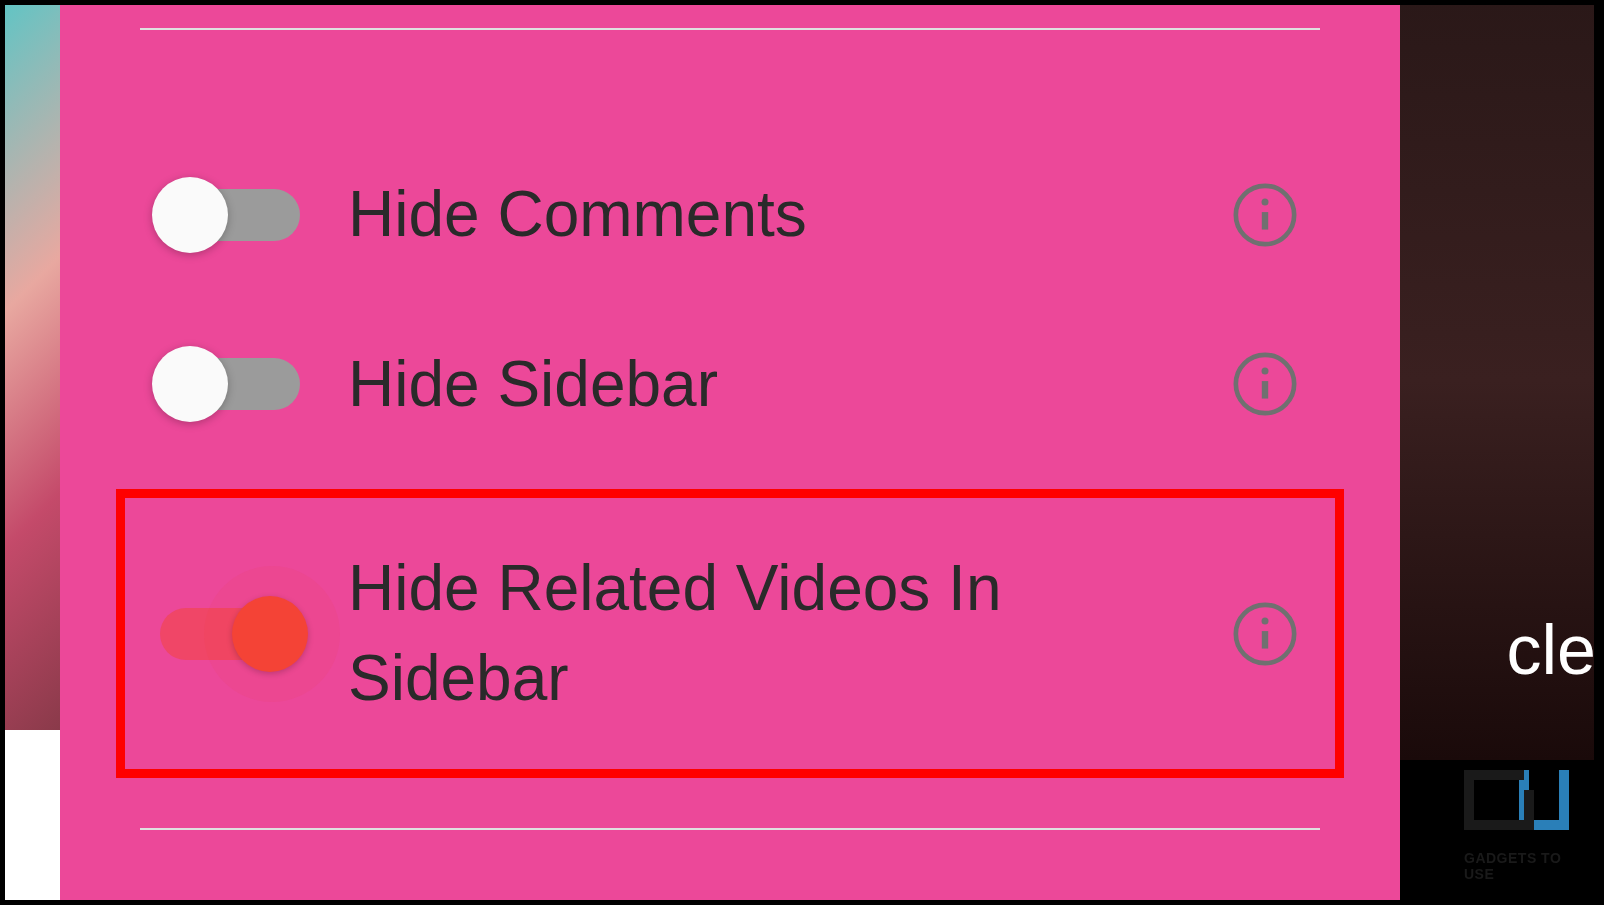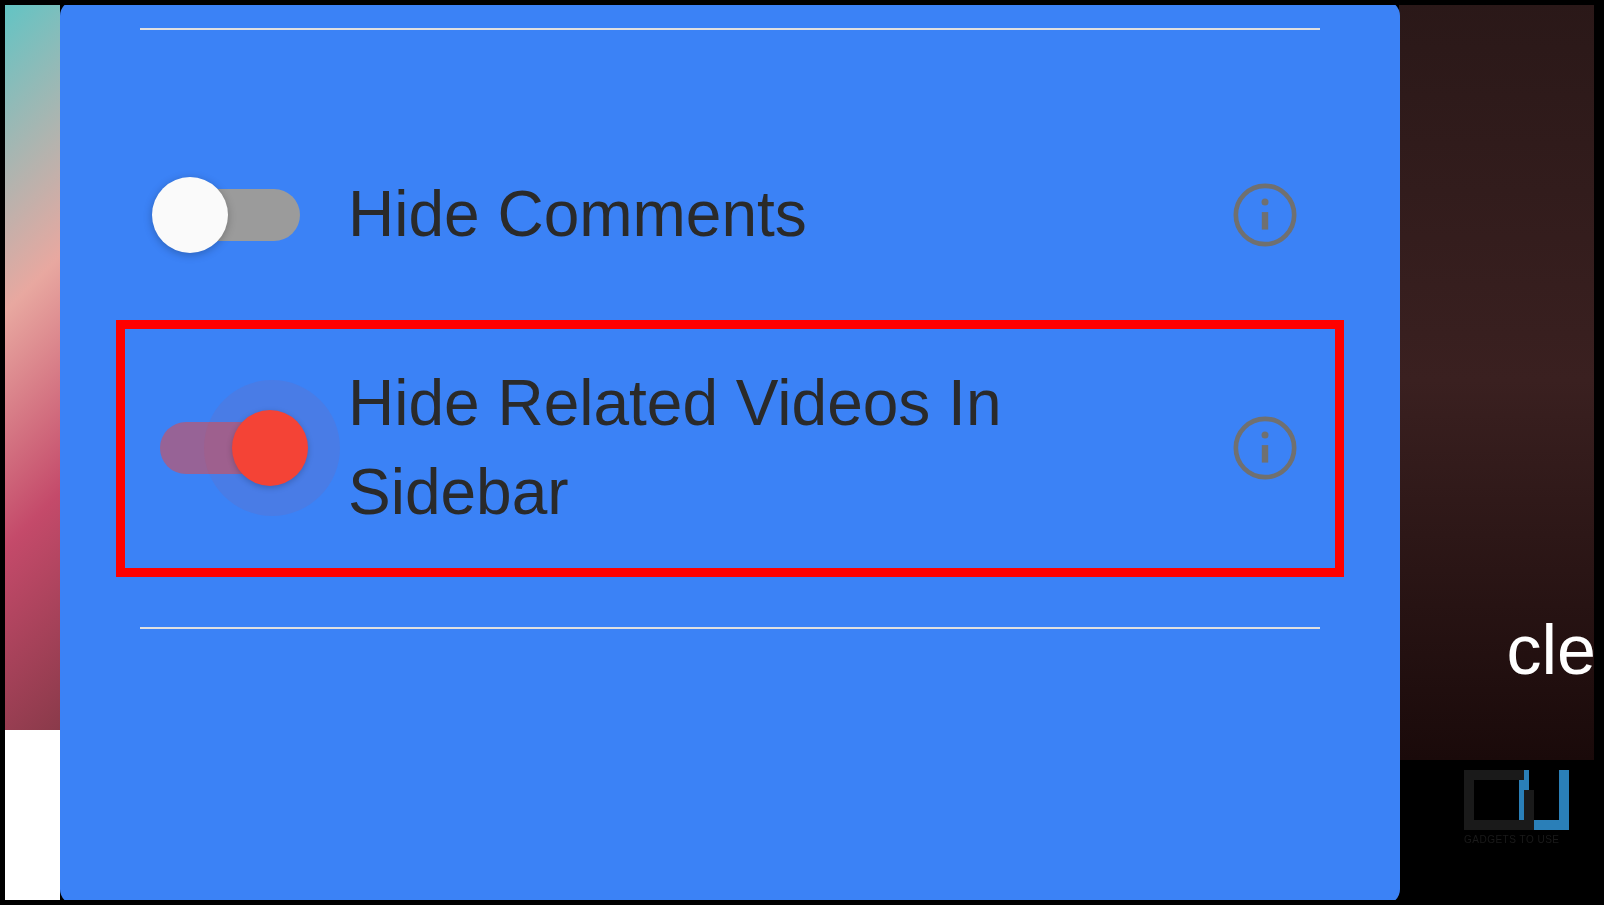--- a/index.html
+++ b/index.html
@@ -52,23 +52,22 @@
       color: #fff;
       font-weight: 400;
     }
     
     .panel {
       position: absolute;
       left: 60px;
       top: 0;
       width: 1340px;
       height: 905px;
-      background: #3b82f6;
+      background: #ec4899;
       padding: 28px 0 0 0;
-      border-radius: 16px;
     }
     
     .divider {
       height: 2px;
       background: #e0e0e0;
       margin: 0 80px;
     }
     
     .settings-list {
       padding: 100px 80px 0 80px;
@@ -77,21 +76,21 @@
     .setting-row {
       display: flex;
       align-items: center;
       padding: 40px 20px;
       position: relative;
     }
     
     .setting-row.highlighted {
       border: 9px solid #ff0000;
       margin: 20px -24px;
-      padding: 30px 35px;
+      padding: 46px 35px;
     }
     
     .toggle {
       width: 140px;
       height: 52px;
       border-radius: 26px;
       position: relative;
       flex-shrink: 0;
       cursor: pointer;
     }
@@ -195,25 +194,25 @@
       display: inline-block;
       width: 50px;
       height: 60px;
       border: 10px solid #2a7fb8;
       border-top: none;
       margin-left: -5px;
       vertical-align: top;
     }
     
     .logo-text {
-      font-size: 10px;
+      font-size: 14px;
       color: #1a1a1a;
-      font-weight: 400;
+      font-weight: 700;
       letter-spacing: 0.5px;
-      margin-top: 0;
+      margin-top: 16px;
     }
     
     .border-frame {
       position: absolute;
       left: 0;
       top: 0;
       width: 1604px;
       height: 905px;
       border: 5px solid #000;
       pointer-events: none;
@@ -240,20 +239,33 @@
       <div class="setting-label">Hide Comments</div>
       <div class="info-icon">
         <svg viewBox="0 0 24 24" fill="none" stroke="#707070" stroke-width="1.6">
           <circle cx="12" cy="12" r="10"></circle>
           <circle cx="12" cy="7.5" r="1.2" fill="#707070" stroke="none"></circle>
           <line x1="12" y1="11" x2="12" y2="17" stroke-width="2.2"></line>
         </svg>
       </div>
     </div>
 
+    <div class="setting-row">
+      <div class="toggle toggle-off">
+        <div class="toggle-thumb"></div>
+      </div>
+      <div class="setting-label">Hide Sidebar</div>
+      <div class="info-icon">
+        <svg viewBox="0 0 24 24" fill="none" stroke="#707070" stroke-width="1.6">
+          <circle cx="12" cy="12" r="10"></circle>
+          <circle cx="12" cy="7.5" r="1.2" fill="#707070" stroke="none"></circle>
+          <line x1="12" y1="11" x2="12" y2="17" stroke-width="2.2"></line>
+        </svg>
+      </div>
+    </div>
 
     <div class="setting-row highlighted">
       <div class="toggle toggle-on">
         <div class="toggle-on-halo"></div>
         <div class="toggle-thumb"></div>
       </div>
       <div class="setting-label">Hide Related Videos In Sidebar</div>
       <div class="info-icon">
         <svg viewBox="0 0 24 24" fill="none" stroke="#707070" stroke-width="1.6">
           <circle cx="12" cy="12" r="10"></circle>

